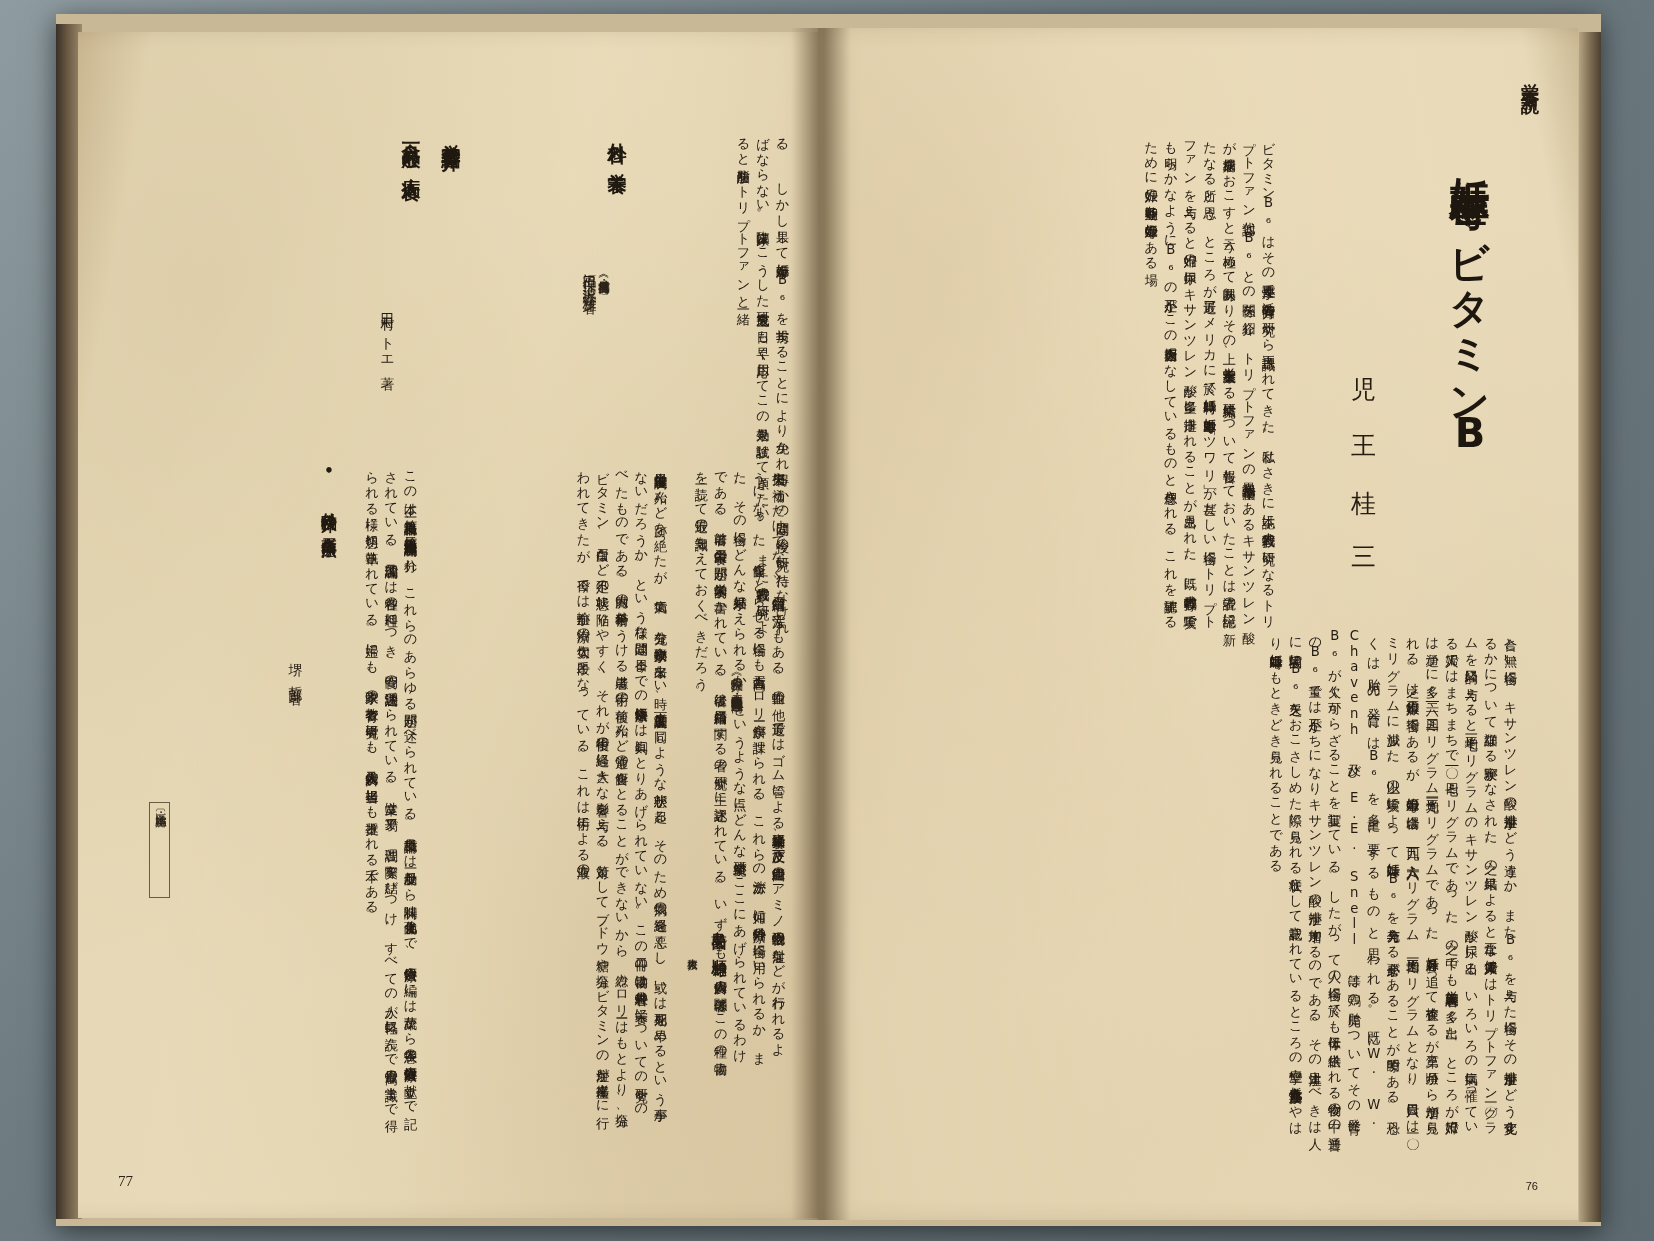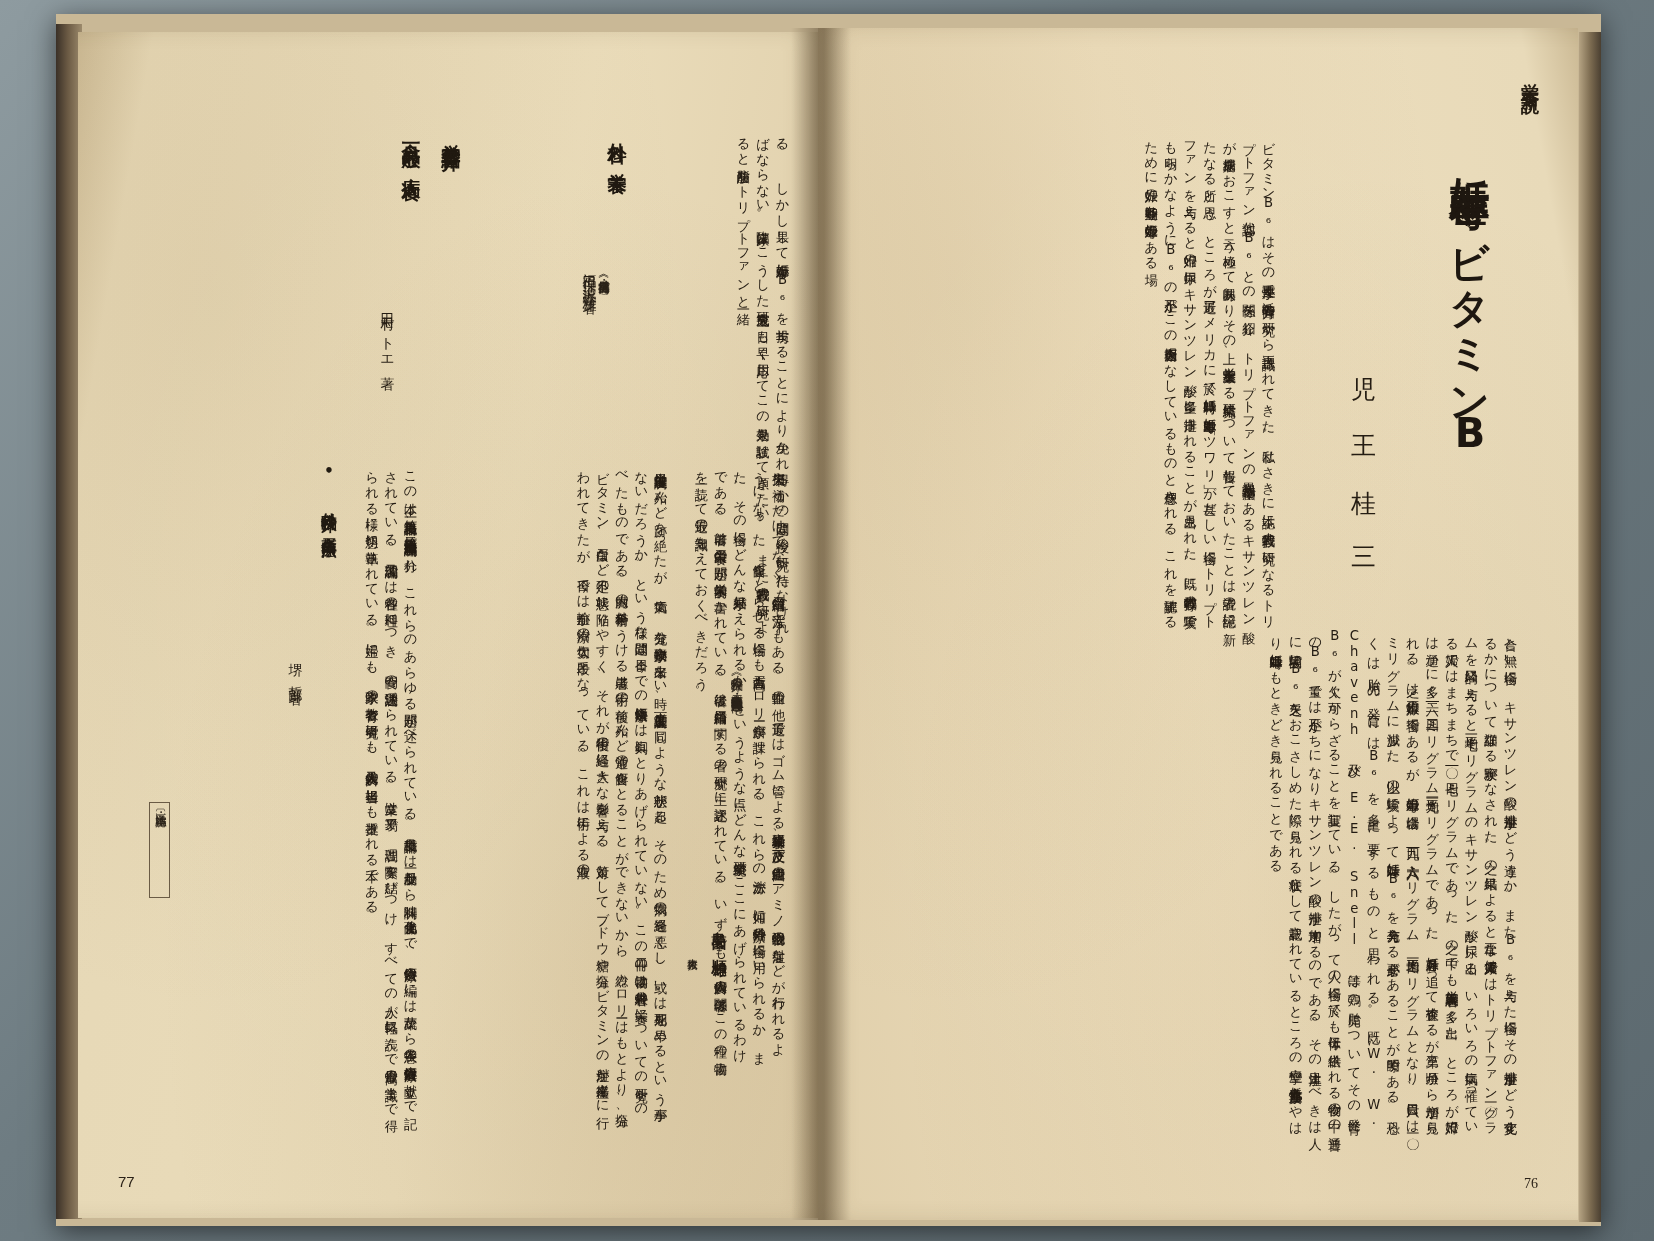--- a/index.html
+++ b/index.html
@@ -133,22 +133,22 @@
   }
   #right-body-bottom {
     right: 58px;
     top: 600px;
     height: 500px;
     width: 700px;
   }
   #pg-76 {
     position: absolute;
     right: 40px; bottom: 28px;
-    font-size: 14px; color: #2a2117;
-    font-family: Liberation Serif, serif;
+    font-size: 11px; color: #2a2117;
+    font-family: Liberation Sans, sans-serif;
   }
 
   
   #left-body-top {
     position: absolute;
     right: 26px;
     top: 96px;
     height: 500px;
     width: 330px;
     font-size: 13.2px;
@@ -235,21 +235,21 @@
     right: 72px; bottom: 300px;
     height: 250px;
     font-size: 12px;
     letter-spacing: 0.04em;
     color: #2b2319;
   }
   #pg-77 {
     position: absolute;
     left: 40px; bottom: 28px;
     font-size: 15px; color: #2a2117;
-    font-family: Liberation Sans, sans-serif;
+    font-family: Liberation Serif, serif;
   }
 </style>
 </head>
 <body>
 
 <div id="page">
   <div id="book">
 
     <div class="edge-left"></div>
     <div class="edge-right"></div>

